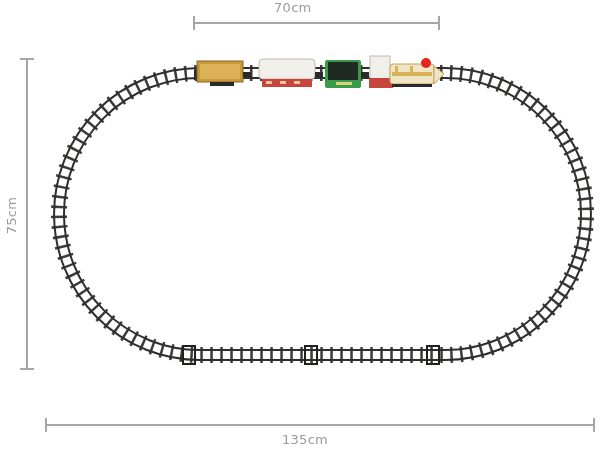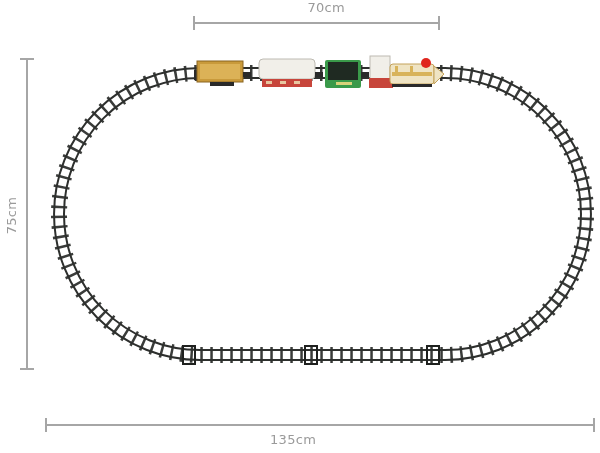--- a/index.html
+++ b/index.html
@@ -1,21 +1,21 @@
 <!DOCTYPE html>
 <html><head>
 <meta charset="utf-8">
 <style>
   html, body { margin: 0; padding: 0; background: #ffffff; }
   body { width: 600px; height: 453px; position: relative; overflow: hidden; font-family: "DejaVu Sans", sans-serif; }
   .dim-label { position: absolute; color: #9a9a9a; font-size: 13px; letter-spacing: 0.3px; }
   .dim-line { position: absolute; background: #a6a6a6; }
   .cap { position: absolute; background: #a6a6a6; }
-  #label-top { left: 285px; top: 0px; width: 60px; text-align: right; }
-  #label-bottom { left: 270px; top: 432px; width: 70px; }
+  #label-top { left: 274px; top: 0px; width: 60px; text-align: left; }
+  #label-bottom { left: 270px; top: 432px; width: 70px; text-align: center; }
   #label-left { left: -14px; top: 208px; width: 50px; text-align: center; transform: rotate(-90deg); }
   svg { position: absolute; left: 0; top: 0; }
 </style>
 </head>
 <body>
 
 <div class="dim-label" id="label-top">70cm</div>
 <div class="dim-line" style="left:193px; top:22px; width:246px; height:2px;"></div>
 <div class="cap" style="left:193px; top:16px; width:2px; height:14px;"></div>
 <div class="cap" style="left:438px; top:16px; width:2px; height:14px;"></div>

